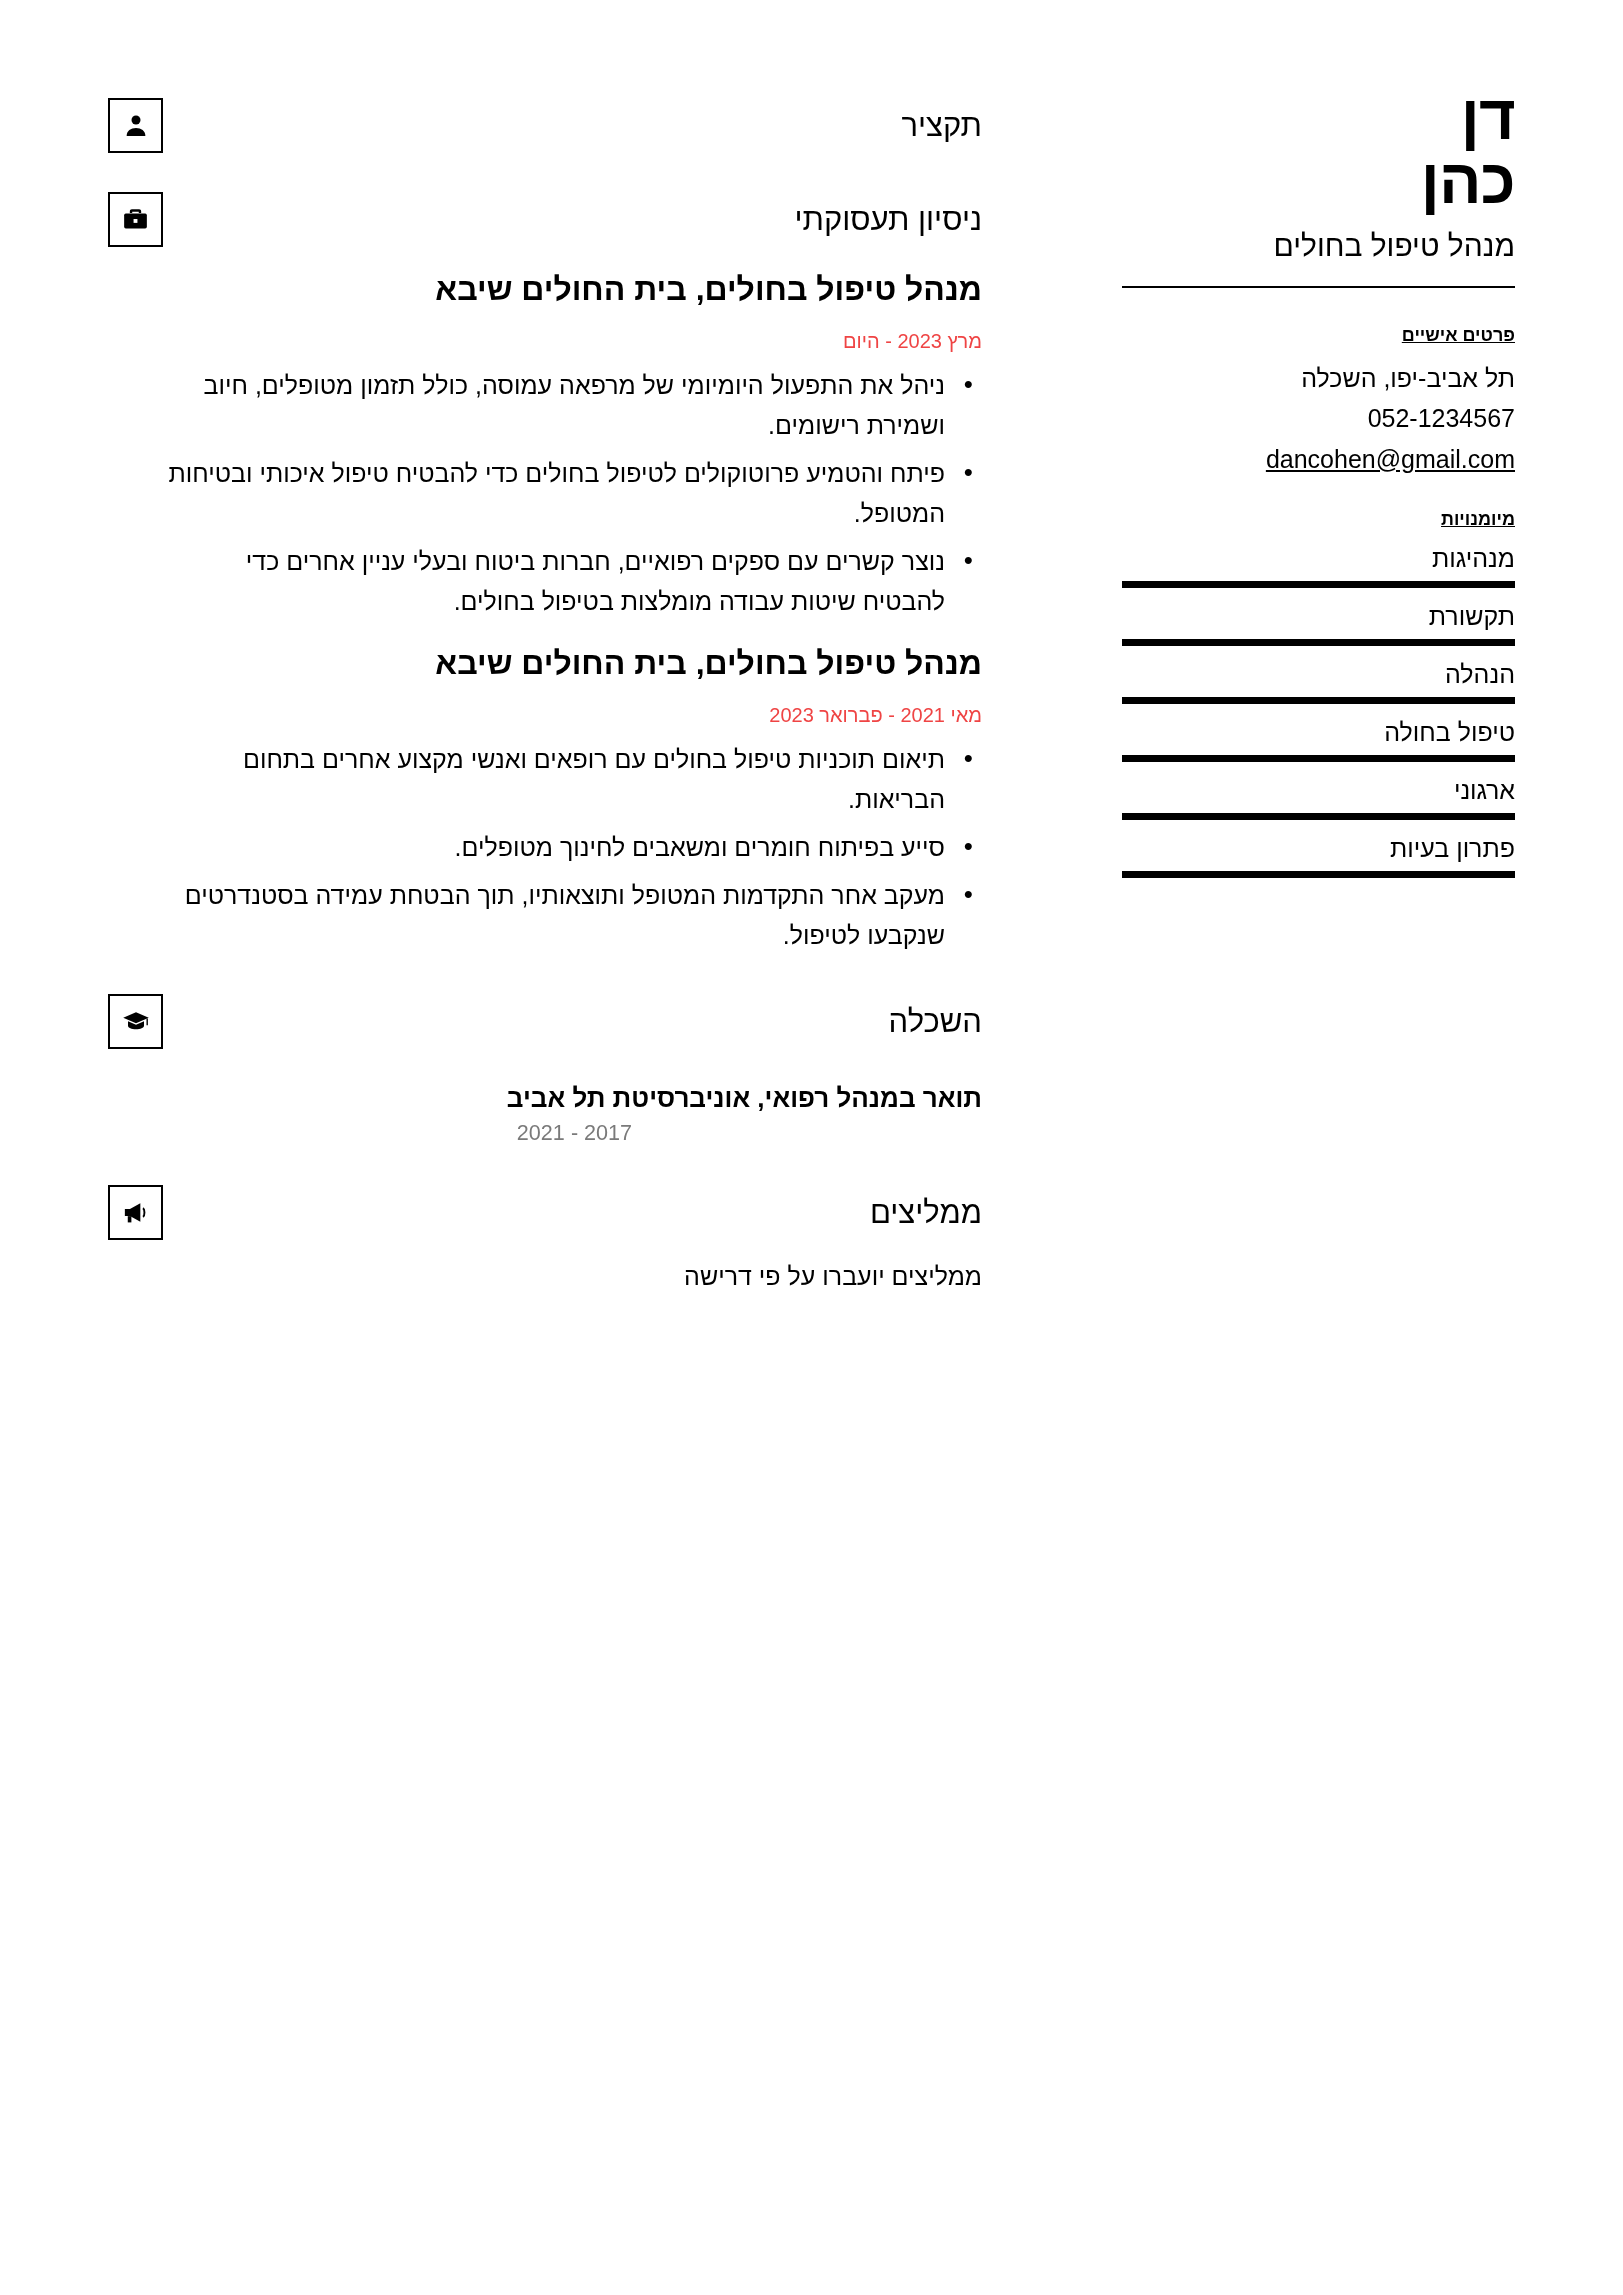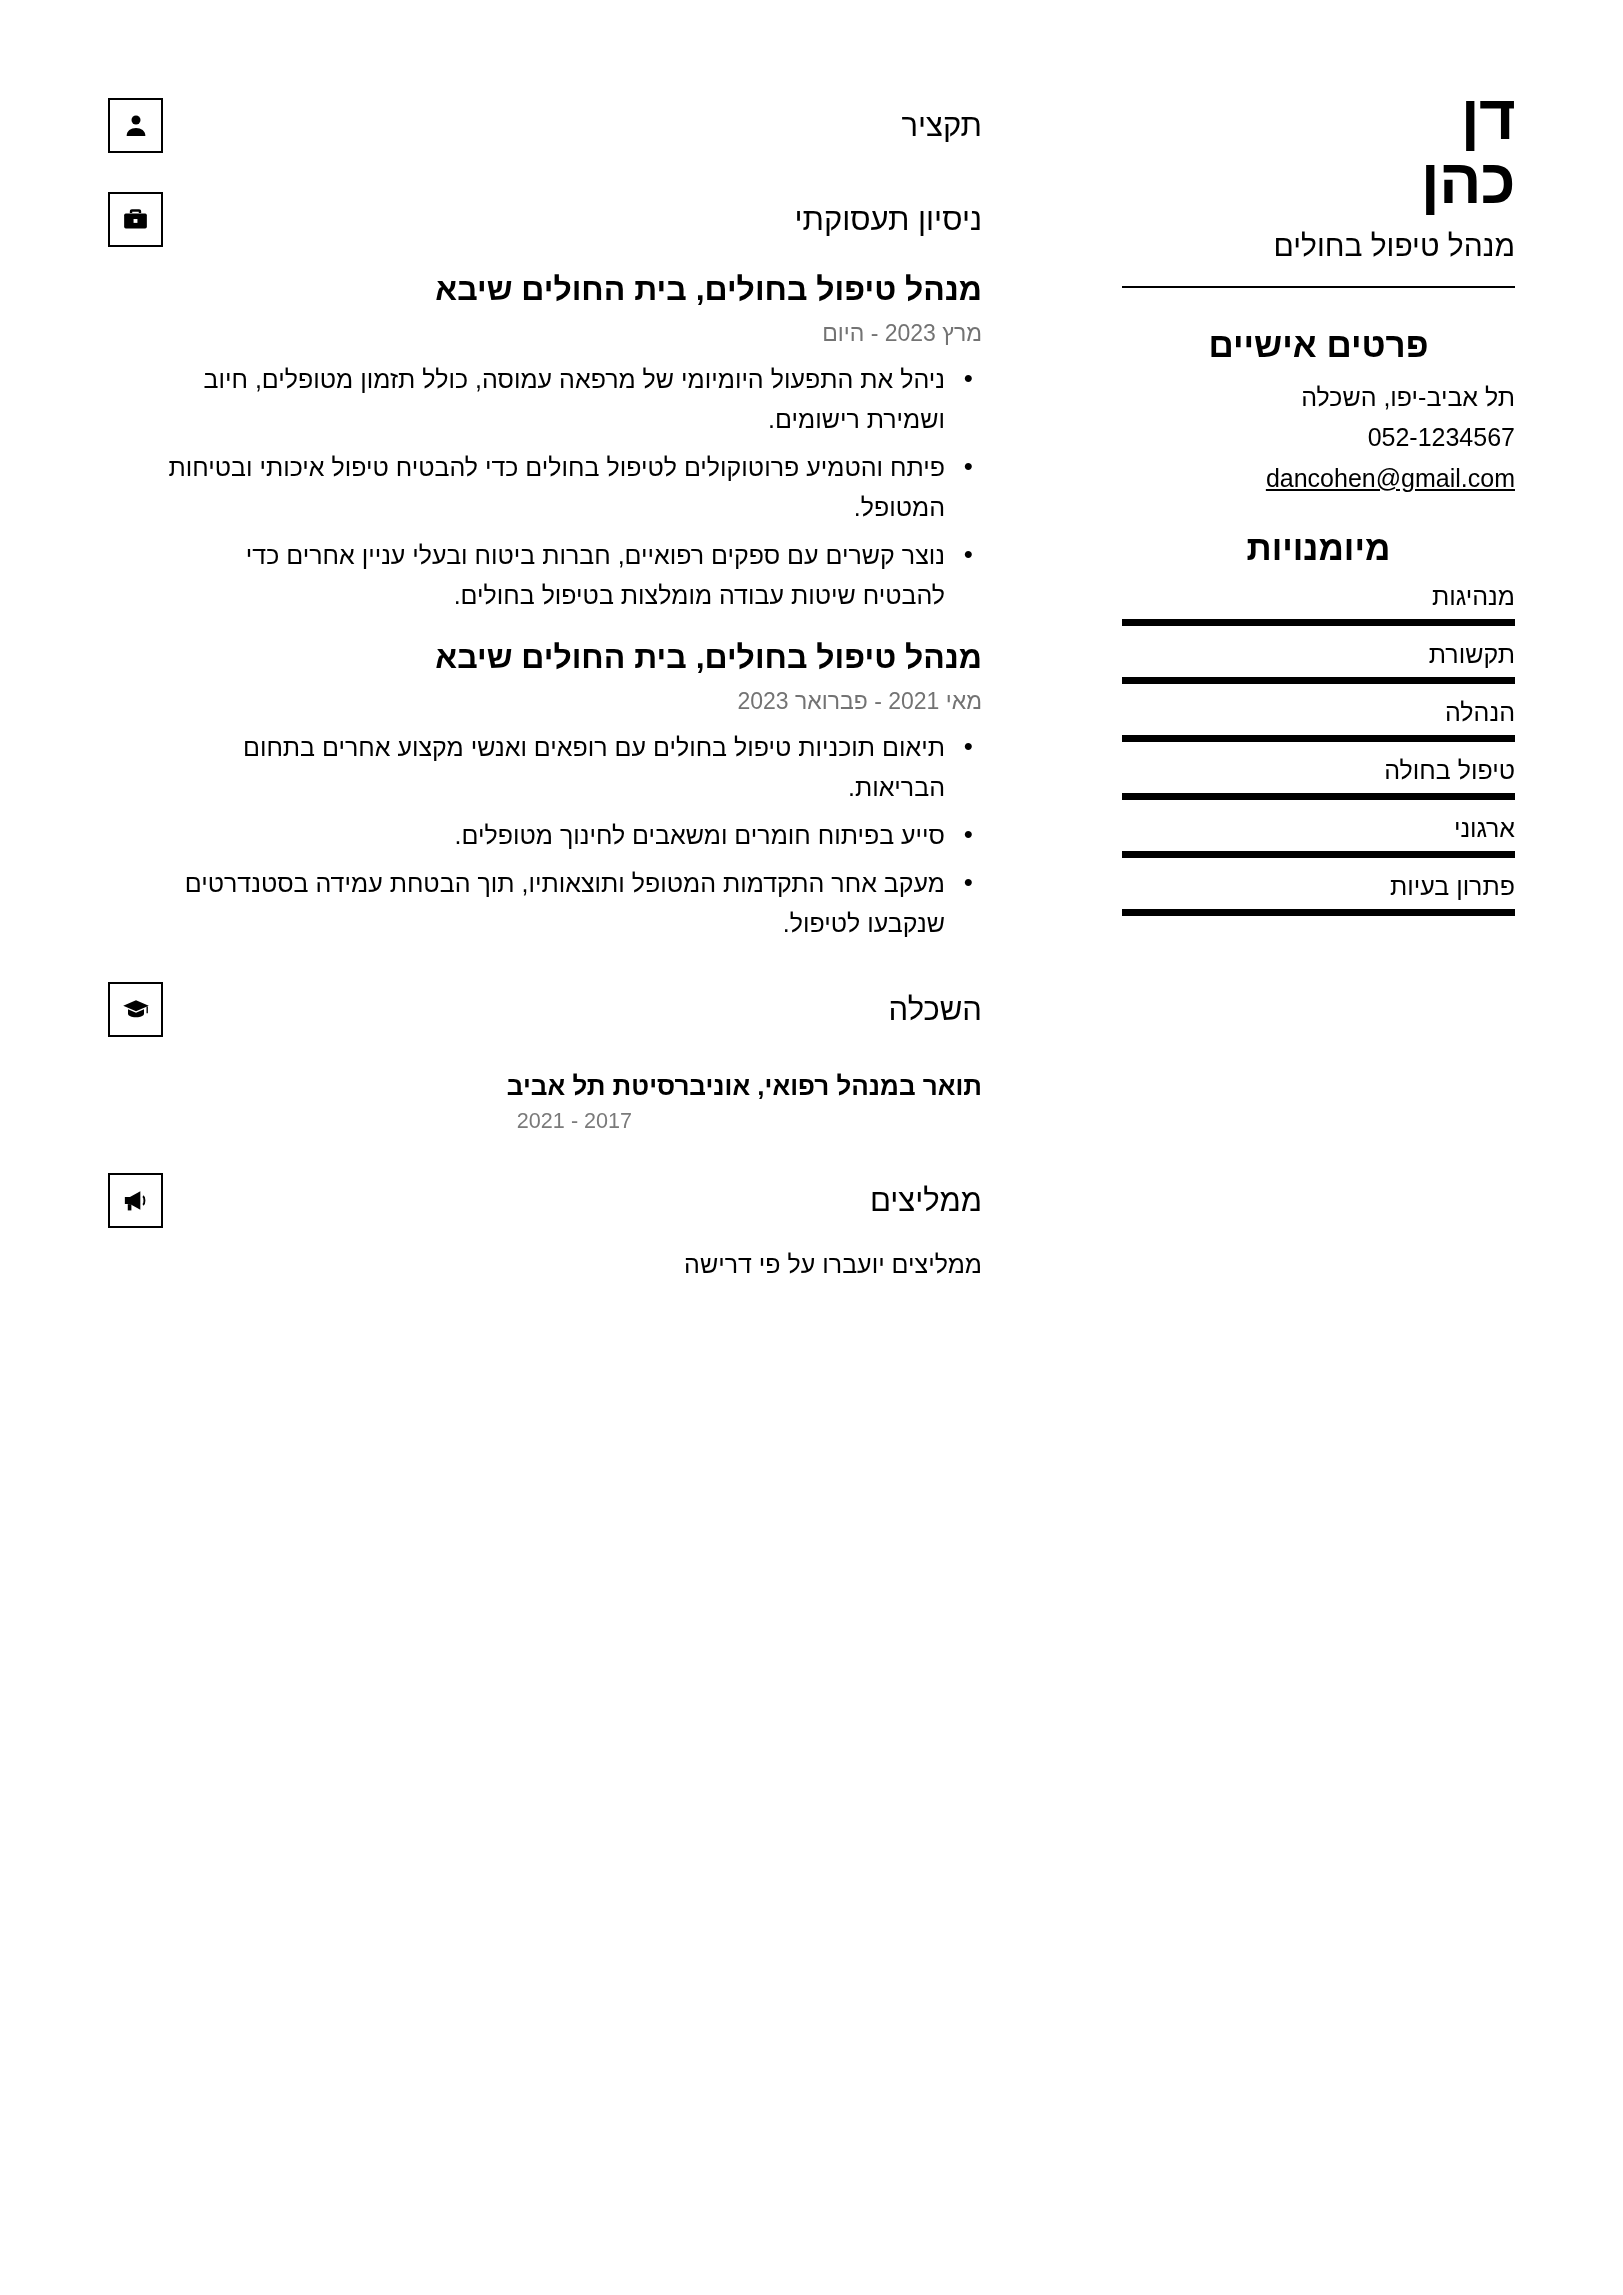--- a/index.html
+++ b/index.html
@@ -53,24 +53,25 @@
   .name-rule {
     margin-top: 22px;
     border-top: 2px solid #000;
     width: 100%;
   }
 
   .side-section {
     margin-top: 37px;
   }
   .side-heading {
-    font-size: 35px;
+    font-size: 18px;
     font-weight: 700;
-    text-align: center;
+    text-align: right;
     margin-bottom: 11.8px;
+    text-decoration: underline;
   }
   .side-line {
     font-size: 25px;
     line-height: 1.62;
     text-align: right;
   }
   .side-line a, .mail-link {
     color: #000;
     text-decoration: underline;
   }
@@ -146,24 +147,24 @@
   .job {
     margin-top: 19.6px;
   }
   .job-role {
     font-size: 32px;
     font-weight: 700;
     text-align: right;
     line-height: 1.4;
   }
   .job-dates {
-    font-size: 23px;
-    color: #737373;
-    text-align: right;
-    margin-top: 9px;
+    font-size: 20px;
+    color: #ef4444;
+    text-align: right;
+    margin-top: 19px;
   }
   ul.bullets {
     list-style: none;
     margin: 11.8px 0 0 0;
     padding: 0;
   }
   ul.bullets li {
     position: relative;
     font-size: 25px;
     line-height: 1.6;

